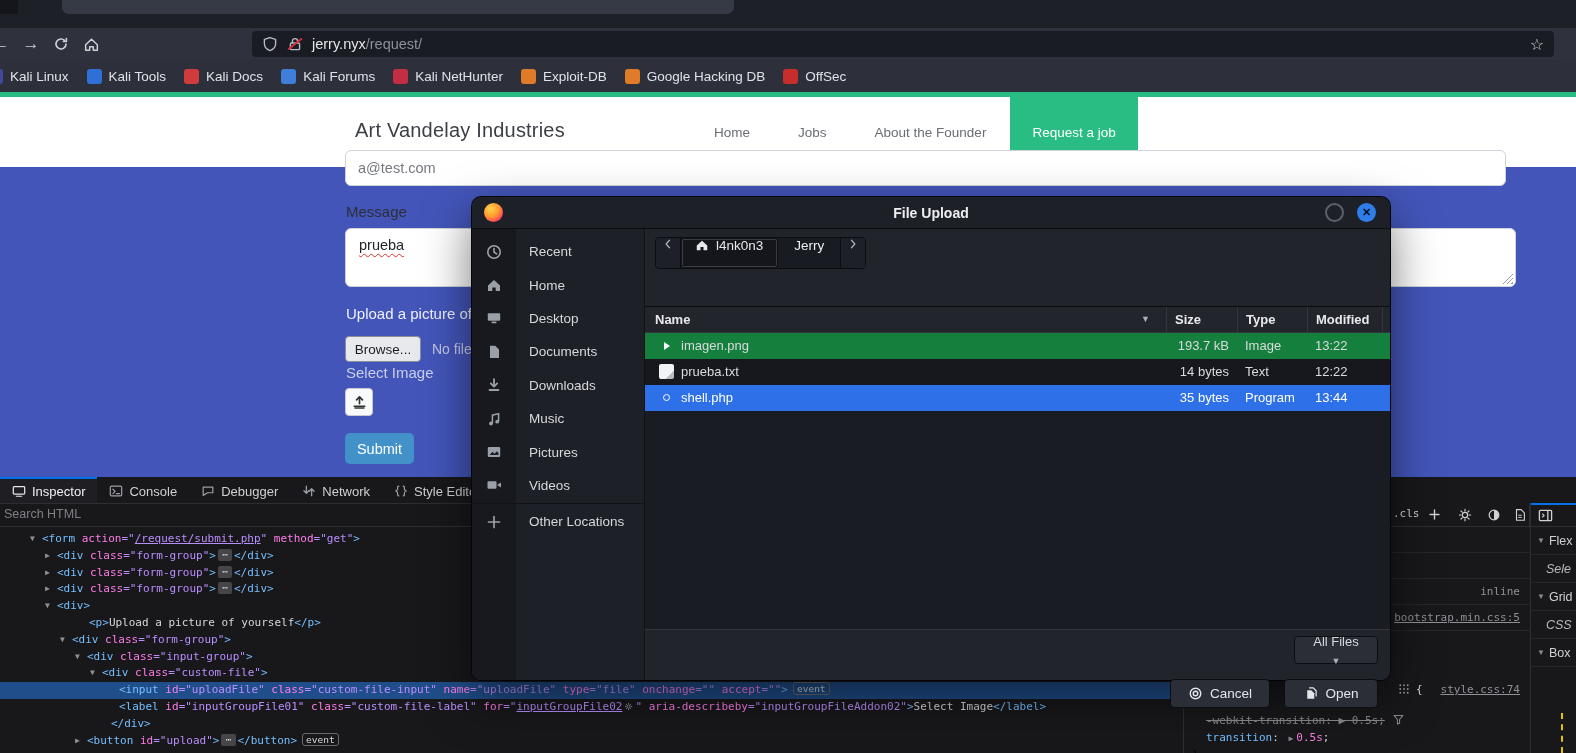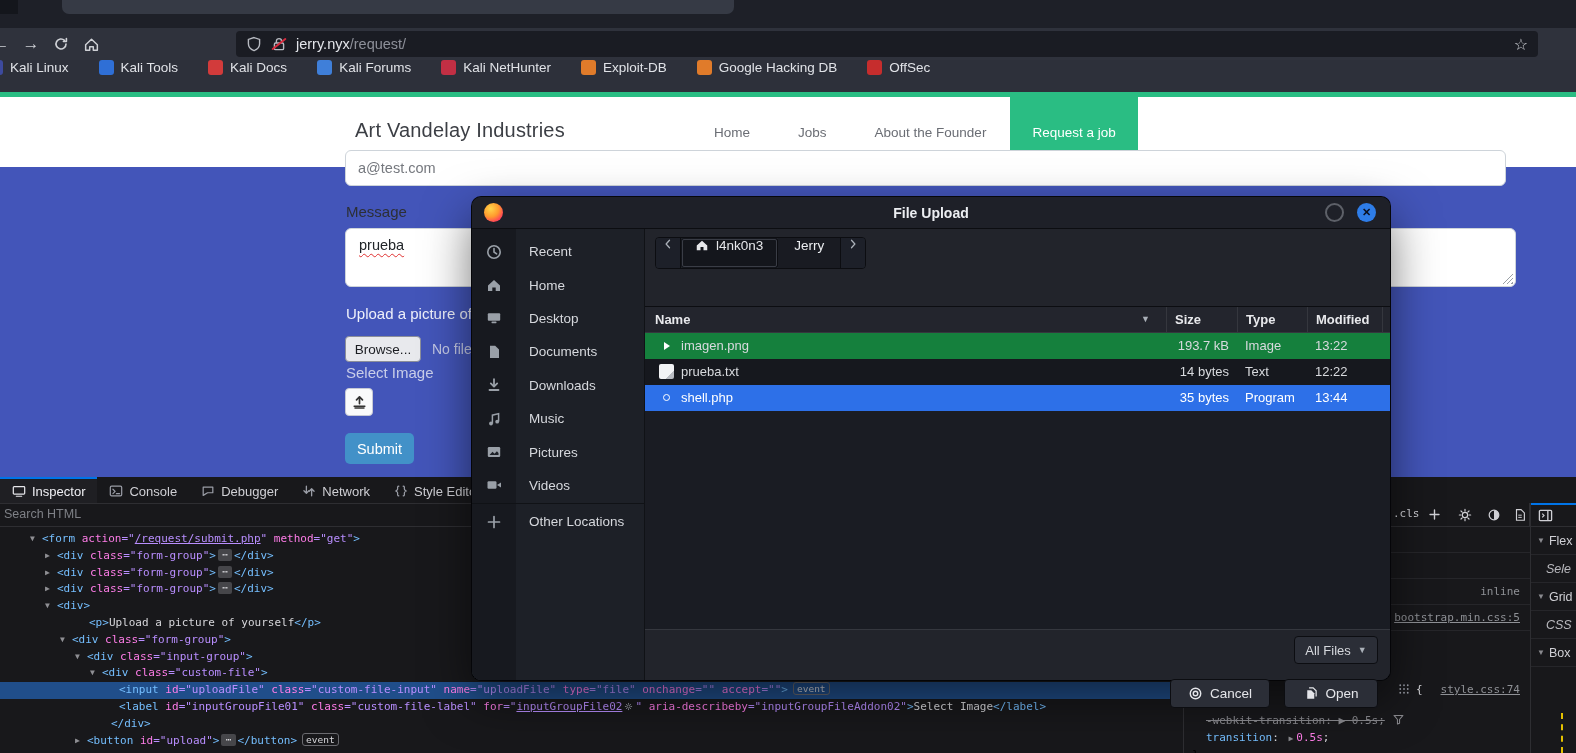--- a/index.html
+++ b/index.html
@@ -6,27 +6,27 @@
     font-family:"Liberation Sans",sans-serif;-webkit-font-smoothing:antialiased;}
   #screen{position:relative;width:1576px;height:753px;}
 
   
   #tabbar{position:absolute;left:0;top:0;width:1576px;height:28px;background:#1e2028;}
   #tab-corner{position:absolute;left:0;top:0;width:18px;height:14px;background:#14161c;}
   #tab-partial{position:absolute;left:62px;top:0;width:672px;height:14px;background:#363a45;border-radius:0 0 7px 7px;}
   #toolbar{position:absolute;left:0;top:28px;width:1576px;height:32px;background:#2f323c;display:flex;align-items:center;}
   .navbtn{width:30px;height:26px;display:flex;align-items:center;justify-content:center;color:#cfd1d6;font-size:17px;flex:0 0 auto;}
   #btn-back{margin-left:-14px;}
-  #urlbar{position:absolute;left:236px;top:3px;width:1302px;height:26px;background:#1a1c23;border-radius:4px;display:flex;align-items:center;padding:0 10px;box-sizing:border-box;}
+  #urlbar{position:absolute;left:252px;top:3px;width:1302px;height:26px;background:#1a1c23;border-radius:4px;display:flex;align-items:center;padding:0 10px;box-sizing:border-box;}
   #urlbar .ic{display:flex;align-items:center;margin-right:9px;position:relative;}
   #lock-slash{position:absolute;left:-1px;top:7px;width:18px;height:2px;background:#d92b3e;transform:rotate(-38deg);border-radius:1px;}
   #url-host{color:#e3e5ea;font-size:14.5px;}
   #url-path{color:#8d9099;font-size:14.5px;}
   #star{margin-left:auto;color:#cfd1d6;font-size:16px;}
-  #bookmarksbar{position:absolute;left:0;top:60px;width:1576px;height:32px;background:#2d303a;display:flex;align-items:flex-start;gap:30px;}
+  #bookmarksbar{position:absolute;left:0;top:60px;width:1576px;height:32px;background:#2d303a;display:flex;align-items:center;gap:18px;}
   .bm{display:flex;align-items:center;gap:7px;color:#e0e2e7;font-size:13.5px;flex:0 0 auto;}
   .bm:first-child{margin-left:-12px;}
   .bm-ico{width:15px;height:15px;border-radius:3px;flex:0 0 auto;}
 
   
   #page{position:absolute;left:0;top:92px;width:1576px;height:385px;background:#4355b9;}
   #page-green{position:absolute;left:0;top:0;width:1576px;height:5px;background:#2abd83;}
   #page-header{position:absolute;left:0;top:5px;width:1576px;height:70px;background:#ffffff;}
   #site-title{position:absolute;left:355px;top:22px;font-size:20px;color:#3c3f45;letter-spacing:.2px;}
   #site-nav{position:absolute;left:690px;top:0;height:70px;display:flex;align-items:stretch;}
@@ -124,21 +124,21 @@
   .ft-name{position:absolute;left:36px;top:5px;}
   .ft-size{position:absolute;left:440px;width:144px;top:5px;text-align:right;}
   .ft-type{position:absolute;left:600px;top:5px;}
   .ft-mod{position:absolute;left:670px;top:5px;}
   .ft-ico{position:absolute;left:14px;top:5px;width:15px;height:15px;}
   .fi-img{background:linear-gradient(135deg,#4cc36b,#1d7e4f);border-radius:3px;position:relative;}
   .fi-img i{position:absolute;left:5px;top:3.5px;width:0;height:0;border-left:6px solid #fff;border-top:4px solid transparent;border-bottom:4px solid transparent;}
   .fi-txt{background:linear-gradient(135deg,#f2f3f5 70%,#b9bcc2 70%);border-radius:2px;}
   .fi-php{background:#c13ba6;border-radius:3px;position:relative;}
   .fi-php i{position:absolute;left:4px;top:4px;width:5px;height:5px;border:1.6px solid #fff;border-radius:50%;}
-  #filter-btn{position:absolute;left:822px;top:407px;width:84px;height:28px;background:#2b2e37;border:1px solid #0c0d11;border-radius:4px;box-sizing:border-box;display:flex;align-items:center;justify-content:center;gap:7px;font-size:13px;color:#d6d8dd;}
+  #filter-btn{position:absolute;left:822px;top:407px;width:84px;height:28px;background:#2b2e37;border:1px solid #0c0d11;border-radius:4px;box-sizing:border-box;display:flex;align-items:center;justify-content:center;gap:7px;font-size:13px;color:#d6d8dd;flex-direction:column;}
   #filter-btn .car{font-size:9px;color:#aab0b8;}
   .dlg-btn{position:absolute;top:450px;height:29px;background:#2b2e37;border:1px solid #0c0d11;border-radius:4px;box-sizing:border-box;display:flex;align-items:center;justify-content:center;gap:7px;font-size:13.5px;color:#e4e5e9;}
   #cancel-btn{left:698px;width:100px;}
   #open-btn{left:812px;width:94px;}
 </style>
 </head>
 <body>
 
 <div id="screen">
 

